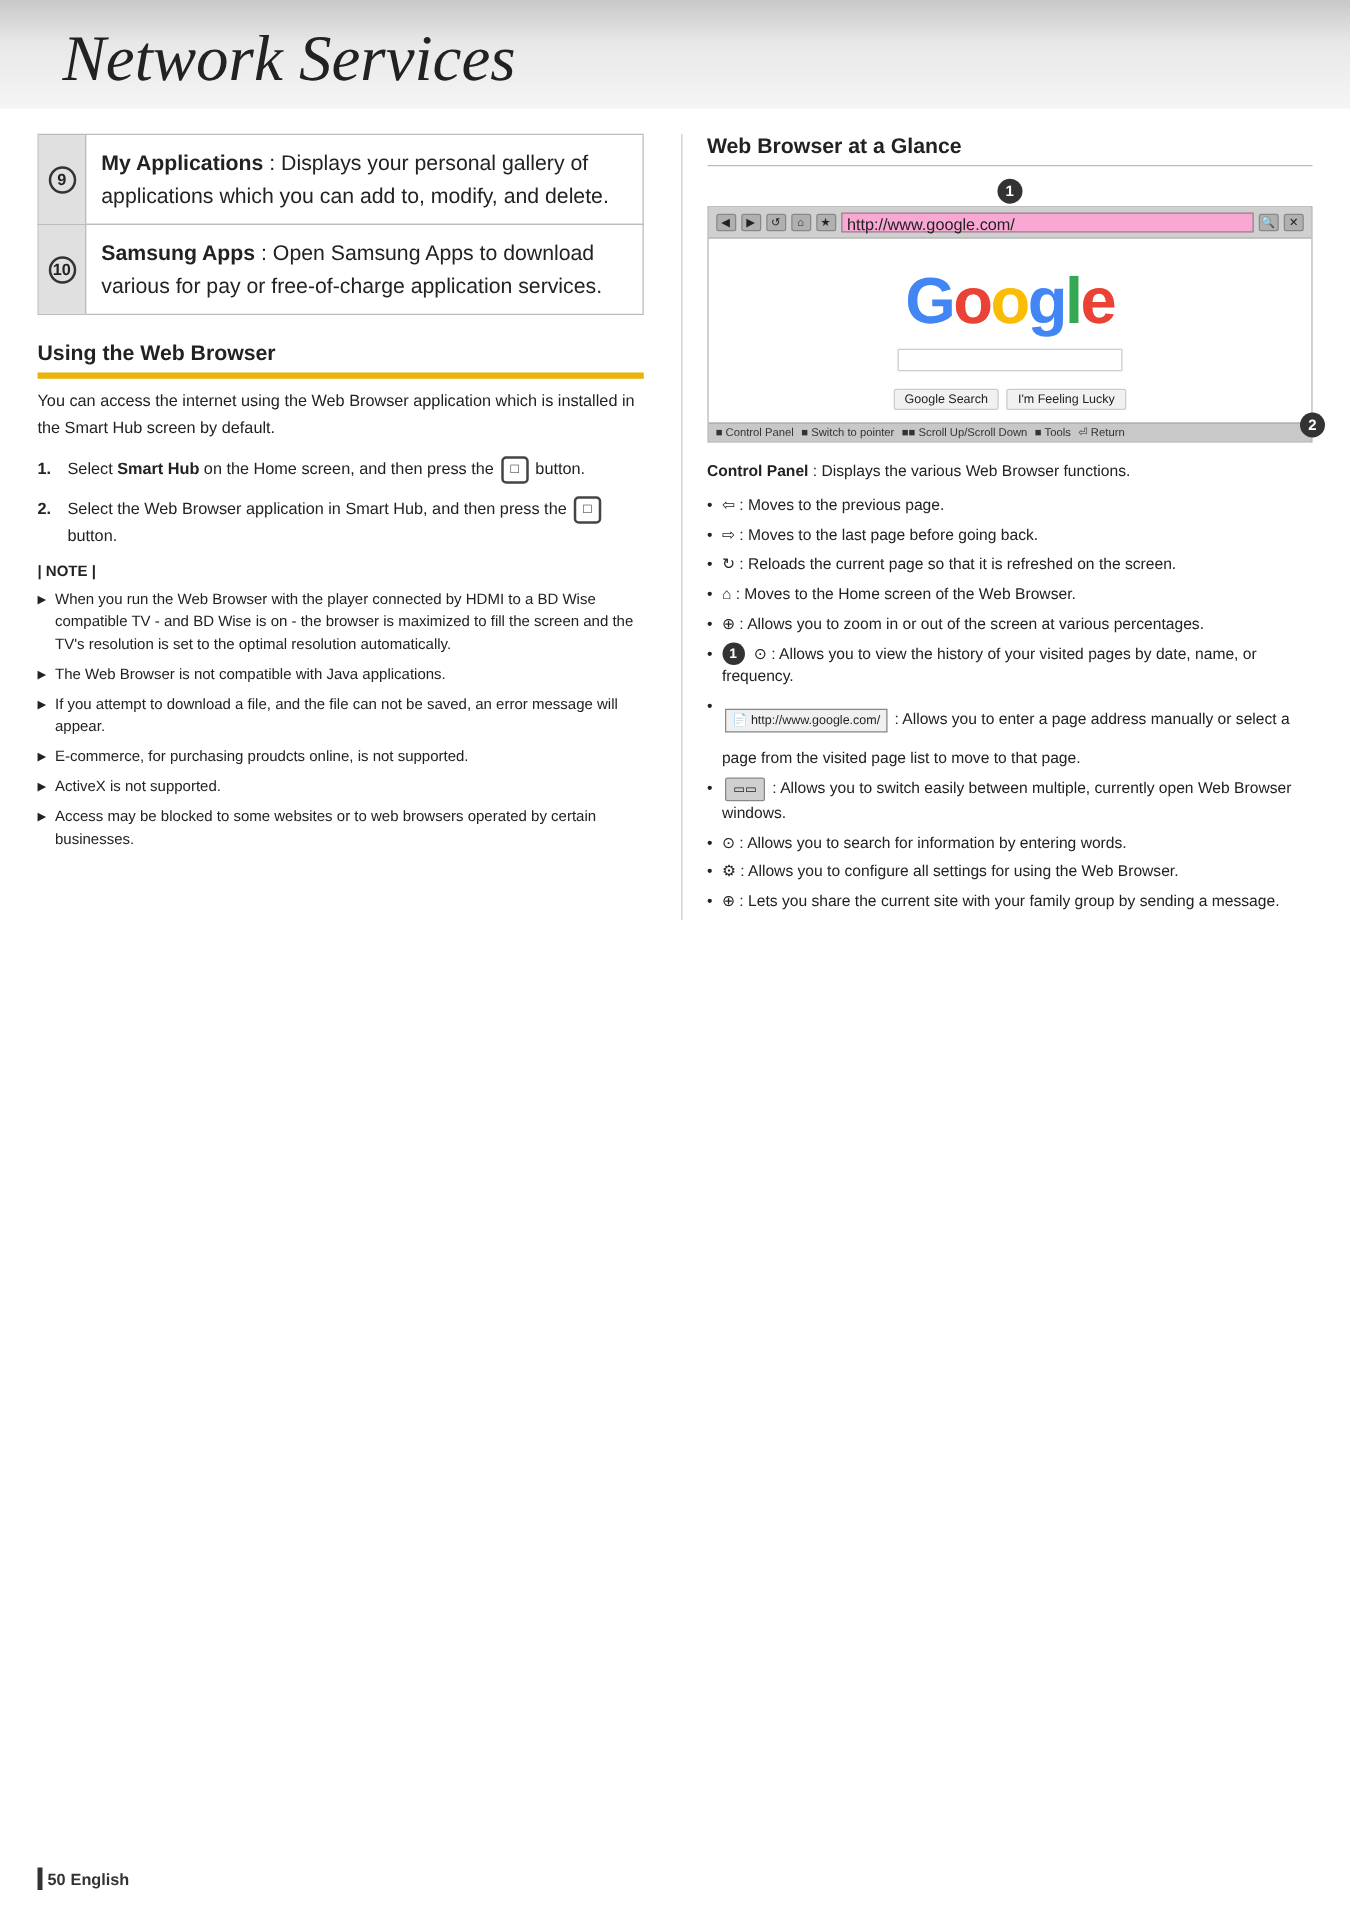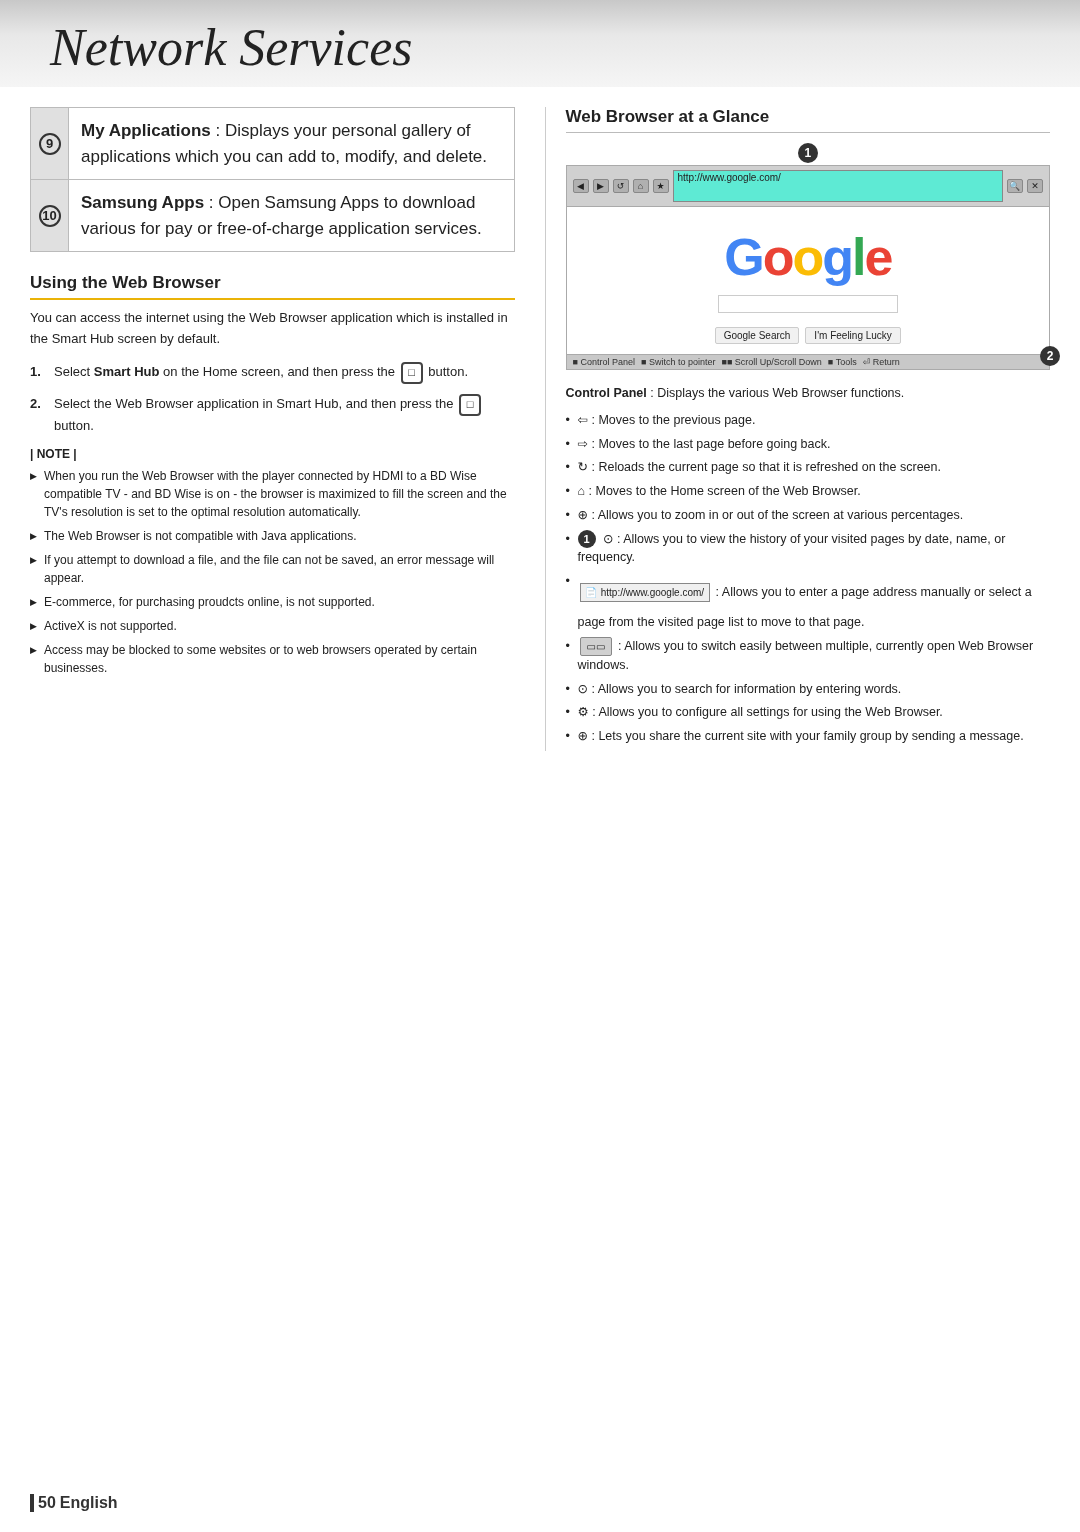--- a/index.html
+++ b/index.html
@@ -90,21 +90,21 @@
 
     .info-row-content b {
       font-weight: bold;
     }
 
     
     .section-heading {
       font-size: 17px;
       font-weight: bold;
       margin: 22px 0 8px 0;
-      border-bottom: 2px solid #eab308;
+      border-bottom: 5px solid #eab308;
       padding-bottom: 5px;
     }
 
     .section-body {
       font-size: 13px;
       line-height: 1.6;
       margin-bottom: 12px;
     }
 
     
@@ -205,25 +205,25 @@
       border: 1px solid #888;
       border-radius: 2px;
       display: inline-flex;
       align-items: center;
       justify-content: center;
       font-size: 9px;
     }
 
     .browser-address-bar {
       flex: 1;
-      background: #5eead4;
+      background: #f9a8d4;
       border: 1px solid #888;
       padding: 1px 4px;
-      font-size: 10px;
-      height: 32px;
+      font-size: 13px;
+      height: 16px;
     }
 
     .browser-body {
       background: #fff;
       padding: 20px 10px 10px 10px;
       text-align: center;
       min-height: 140px;
       display: flex;
       flex-direction: column;
       align-items: center;
@@ -354,21 +354,21 @@
       font-weight: bold;
       margin-right: 4px;
       vertical-align: middle;
     }
 
     
     .page-footer {
       position: absolute;
       bottom: 20px;
       left: 30px;
-      font-size: 16px;
+      font-size: 13px;
       font-weight: bold;
       color: #333;
       display: flex;
       align-items: center;
       gap: 4px;
     }
 
     .footer-bar {
       width: 4px;
       height: 18px;

